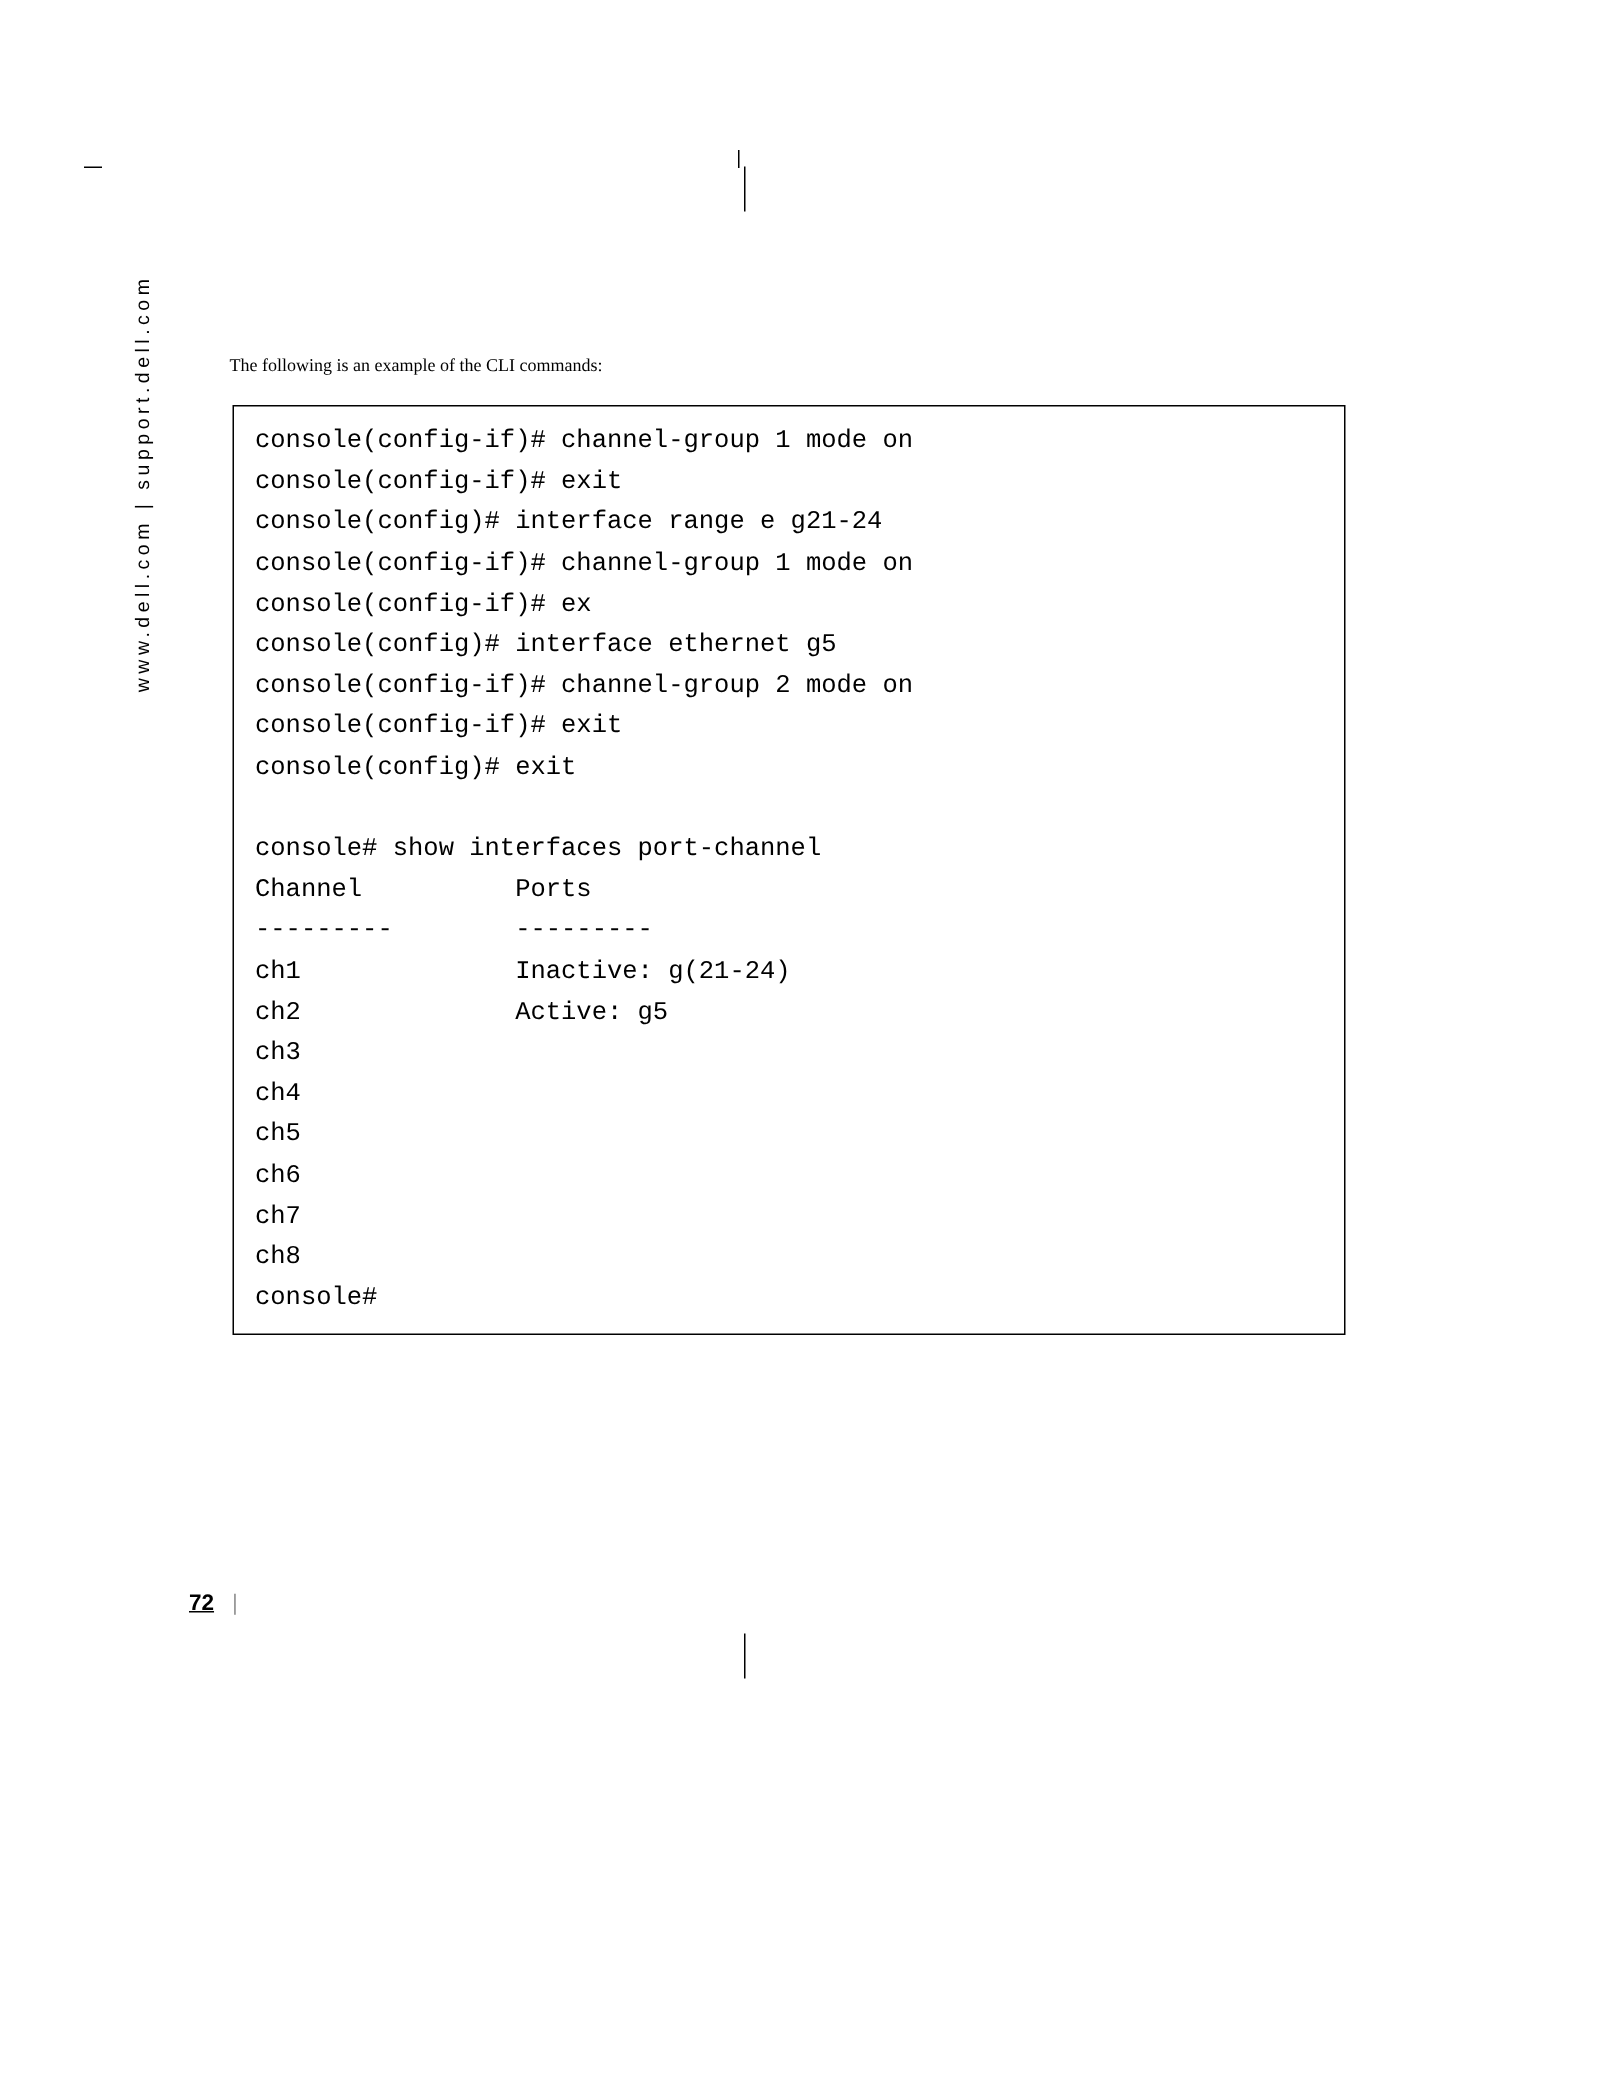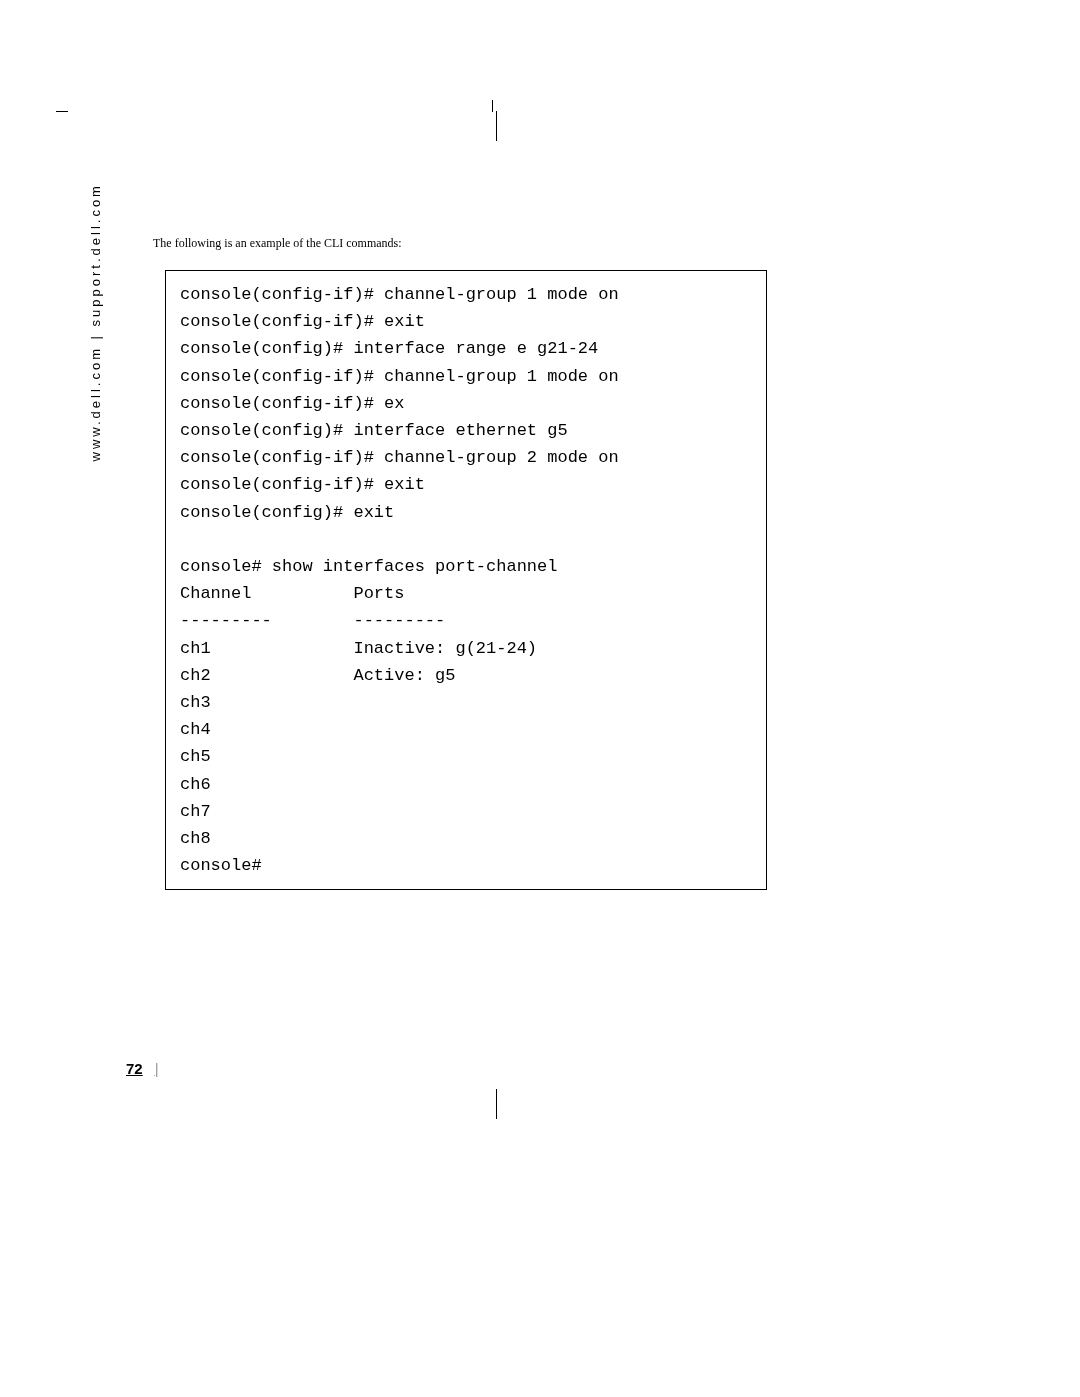--- a/index.html
+++ b/index.html
@@ -60,23 +60,23 @@
     .intro-text {
       position: absolute;
       left: 117px;
       top: 236px;
       font-size: 12px;
       color: #000;
       margin-left: 36px;
     }
     .code-box {
       position: absolute;
-      left: 165px;
+      left: 155px;
       top: 270px;
-      width: 602px;
+      width: 742px;
       border: 1px solid #000;
       padding: 10px 14px 10px 14px;
       font-family: 'Courier New', Courier, monospace;
       font-size: 17px;
       line-height: 27.2px;
       white-space: pre;
       color: #000;
     }
     .page-number {
       position: absolute;

